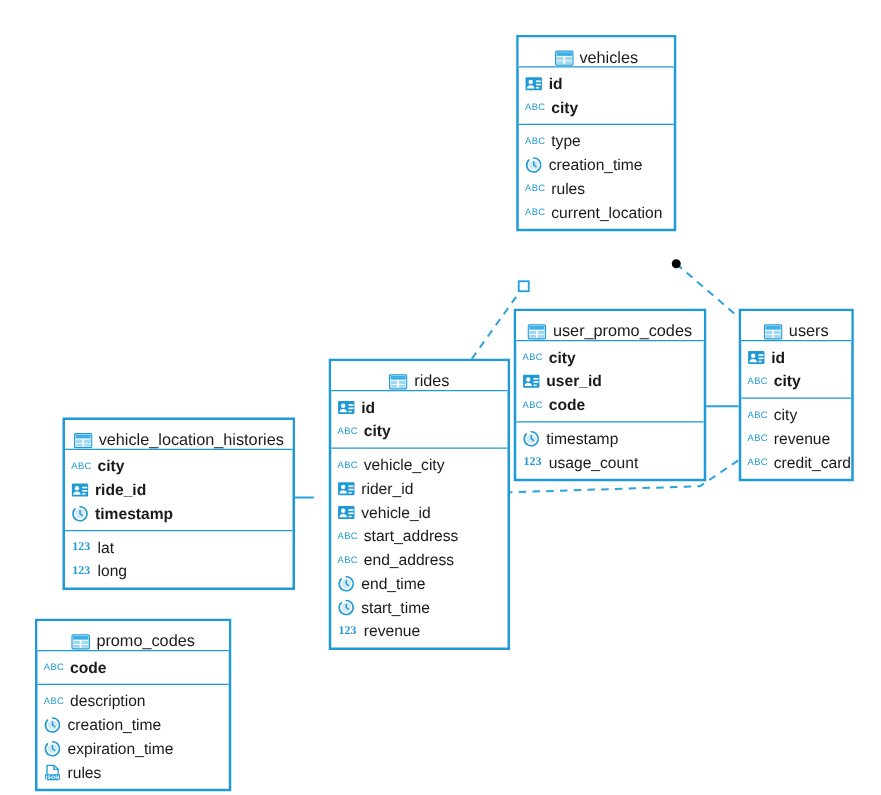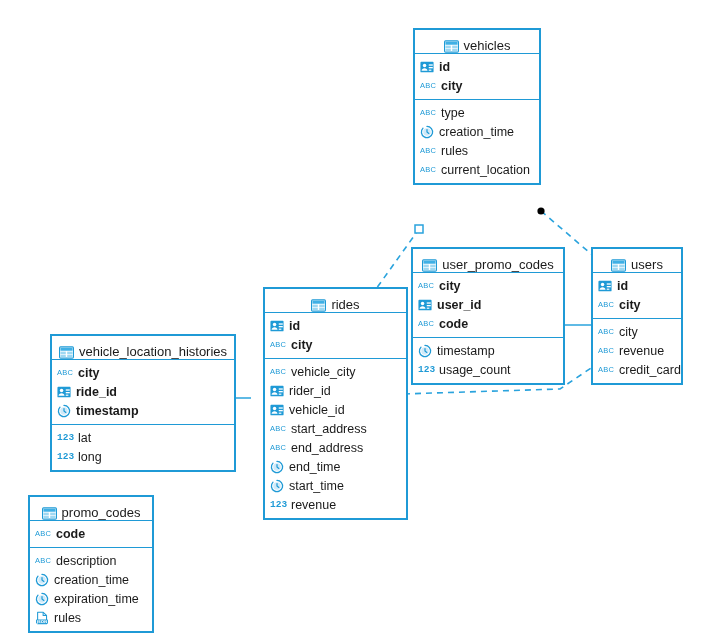--- a/index.html
+++ b/index.html
@@ -46,21 +46,21 @@
   .ico svg{display:block;width:14px;height:14px;}
   .ico-tbl{width:15px;height:13px;flex:0 0 15px;}
   .ico-tbl svg{width:15px;height:13px;}
   .ico-txt{
     font-family:"Liberation Sans", sans-serif;
     font-size:7.5px;font-weight:normal;color:#1f9ad6;
     letter-spacing:.3px;line-height:14px;
     width:16px;flex:0 0 16px;text-align:left;
   }
   .ico-num{
-    font-family:Liberation Mono, monospace;
+    font-family:Liberation Serif, serif;
     font-size:9.5px;font-weight:bold;color:#1f9ad6;
     line-height:14px;width:16px;flex:0 0 16px;text-align:center;
   }
 </style>
 </head>
 <body>
 
 <div id="canvas">
 
   <svg id="links" viewBox="0 0 705 636" xmlns="http://www.w3.org/2000/svg">
@@ -394,21 +394,21 @@
         <div class="col-row">
           <span class="ico-num">123</span>
           <span class="col-name">lat</span>
         </div>
         <div class="col-row">
           <span class="ico-num">123</span>
           <span class="col-name">long</span>
         </div>
       </div>
     </div>
-    <div class="table-node" style="left: 28px; top: 495px; width: 126px;">
+    <div class="table-node" style="left: 28px; top: 495px; width: 157px;">
       <div class="tbl-header">
         <span class="ico ico-tbl">
           <svg viewBox="0 0 17 14">
             <rect x="0.6" y="0.6" width="15.8" height="12.8" rx="1.2" fill="#ffffff" stroke="#1f9ad6" stroke-width="1.2"></rect>
             <rect x="1.6" y="1.6" width="13.8" height="3.4" fill="#3fb0e5"></rect>
             <rect x="1.6" y="6" width="6.1" height="3.1" fill="#9ed8f2"></rect>
             <rect x="9.3" y="6" width="6.1" height="3.1" fill="#9ed8f2"></rect>
             <rect x="1.6" y="9.8" width="6.1" height="2.6" fill="#9ed8f2"></rect>
             <rect x="9.3" y="9.8" width="6.1" height="2.6" fill="#9ed8f2"></rect>
           </svg>

